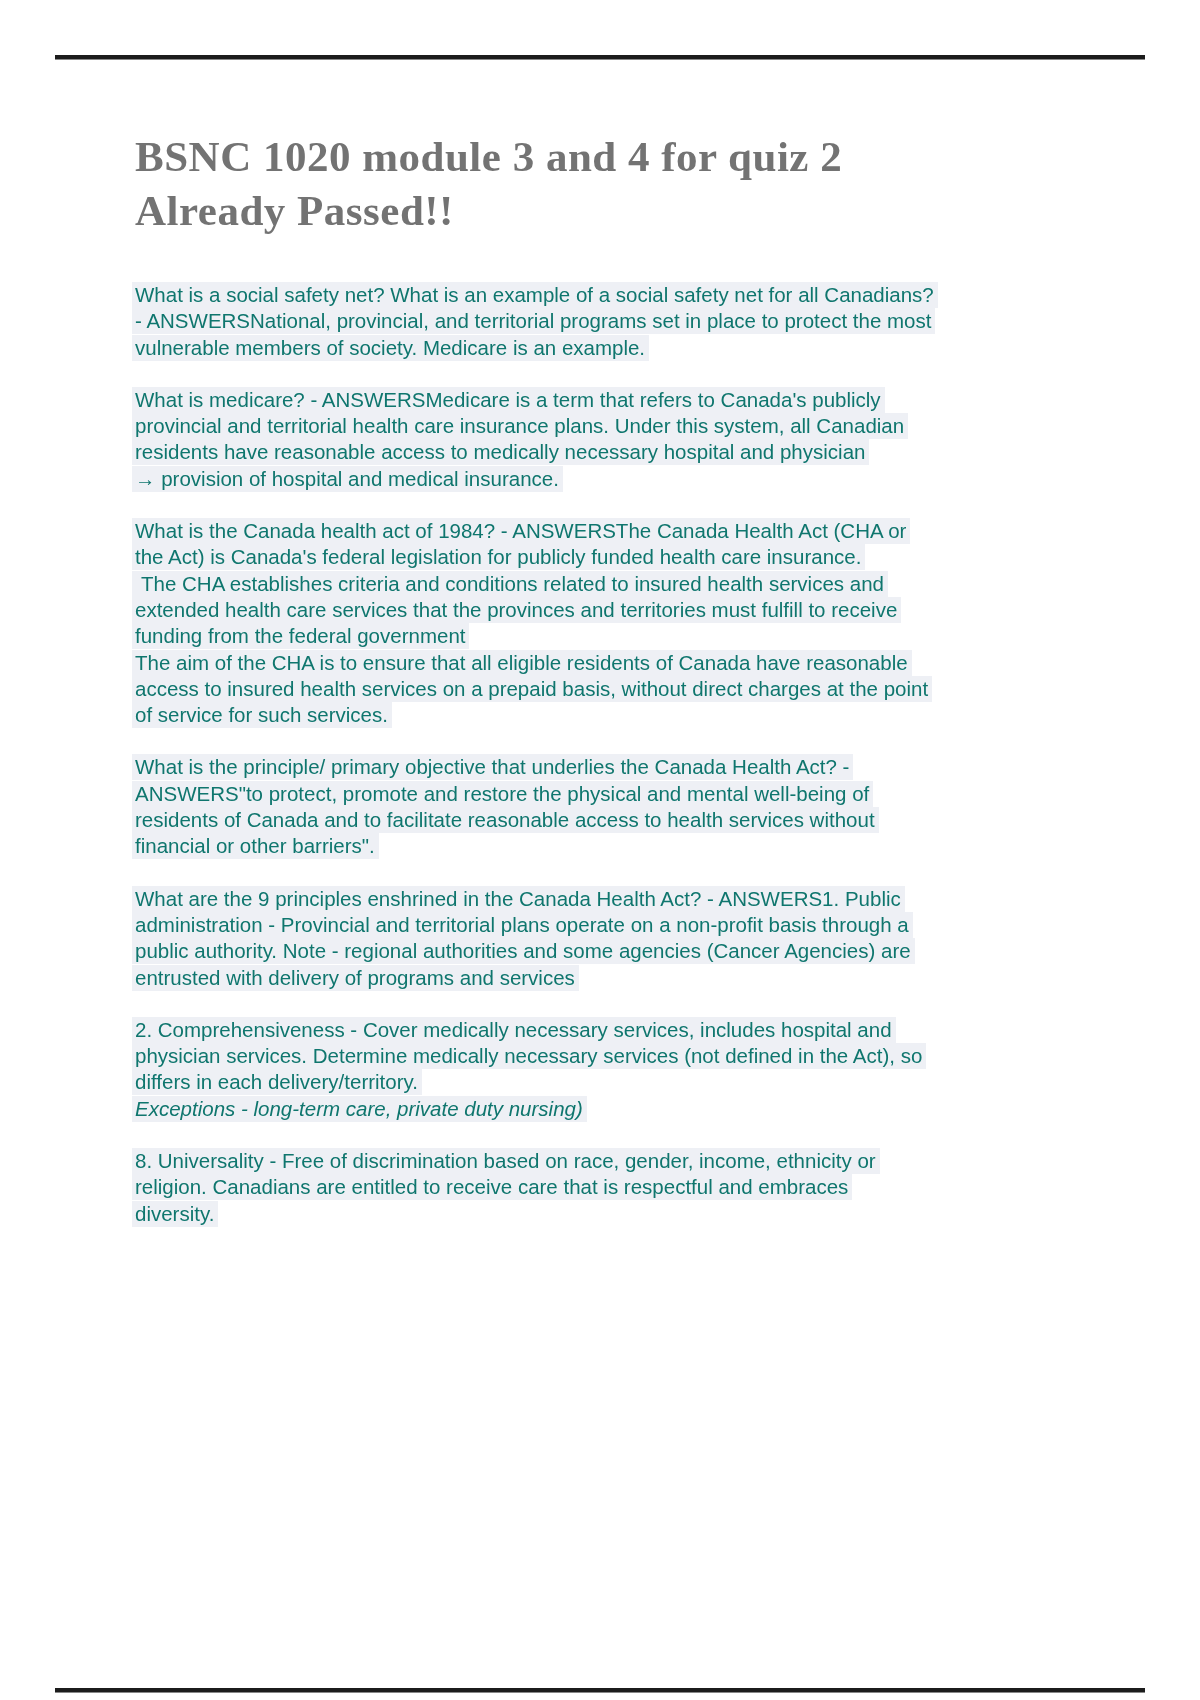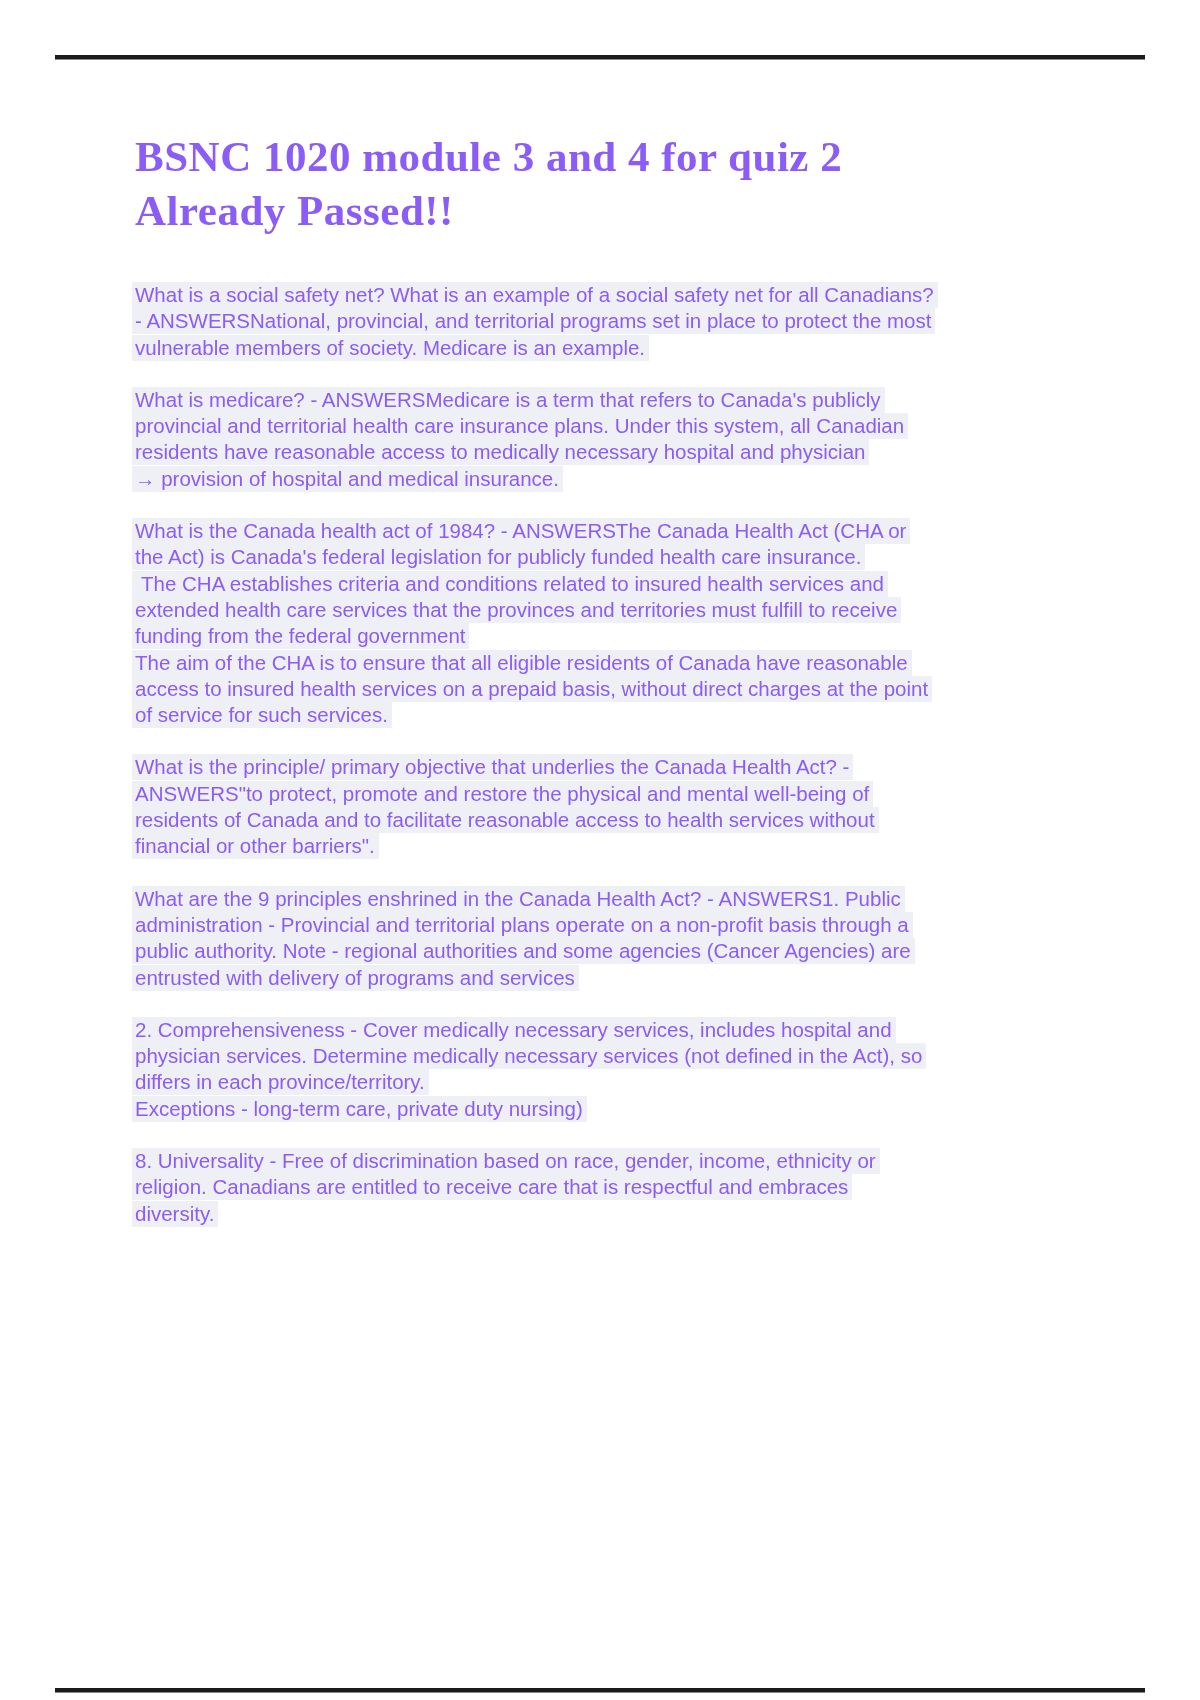--- a/index.html
+++ b/index.html
@@ -57,26 +57,26 @@
     padding: 1px 4px 2px 3px;
     margin-left: -3px;
   }
 </style>
 </head>
 <body>
 
 <div class="page" style="background: rgb(255, 255, 255);">
   <div class="rule top" style="background: rgb(28, 28, 28);"></div>
 
-  <h1 class="title" style="color: #8b5cf6;">
+  <h1 class="title" style="color: #737373;">
     <span>BSNC 1020 module 3 and 4 for quiz 2</span><br>
     <span>Already Passed!!</span>
   </h1>
 
-  <div class="body-text" id="body-container" style="color: #8b5cf6;">
+  <div class="body-text" id="body-container" style="color: #0f766e;">
       <div class="para">
         <div class="line"><span class="hl" style="background: rgb(238, 240, 245);">What is a social safety net? What is an example of a social safety net for all Canadians?</span></div>
         <div class="line"><span class="hl" style="background: rgb(238, 240, 245);">- ANSWERSNational, provincial, and territorial programs set in place to protect the most</span></div>
         <div class="line"><span class="hl" style="background: rgb(238, 240, 245);">vulnerable members of society. Medicare is an example.</span></div>
       </div>
       <div class="para">
         <div class="line"><span class="hl" style="background: rgb(238, 240, 245);">What is medicare? - ANSWERSMedicare is a term that refers to Canada's publicly</span></div>
         <div class="line"><span class="hl" style="background: rgb(238, 240, 245);">provincial and territorial health care insurance plans. Under this system, all Canadian</span></div>
         <div class="line"><span class="hl" style="background: rgb(238, 240, 245);">residents have reasonable access to medically necessary hospital and physician</span></div>
         <div class="line"><span class="hl" style="background: rgb(238, 240, 245);">→ provision of hospital and medical insurance.</span></div>
@@ -99,22 +99,22 @@
       </div>
       <div class="para">
         <div class="line"><span class="hl" style="background: rgb(238, 240, 245);">What are the 9 principles enshrined in the Canada Health Act? - ANSWERS1. Public</span></div>
         <div class="line"><span class="hl" style="background: rgb(238, 240, 245);">administration - Provincial and territorial plans operate on a non-profit basis through a</span></div>
         <div class="line"><span class="hl" style="background: rgb(238, 240, 245);">public authority. Note - regional authorities and some agencies (Cancer Agencies) are</span></div>
         <div class="line"><span class="hl" style="background: rgb(238, 240, 245);">entrusted with delivery of programs and services</span></div>
       </div>
       <div class="para">
         <div class="line"><span class="hl" style="background: rgb(238, 240, 245);">2. Comprehensiveness - Cover medically necessary services, includes hospital and</span></div>
         <div class="line"><span class="hl" style="background: rgb(238, 240, 245);">physician services. Determine medically necessary services (not defined in the Act), so</span></div>
-        <div class="line"><span class="hl" style="background: rgb(238, 240, 245);">differs in each province/territory.</span></div>
-        <div class="line"><span class="hl" style="background: rgb(238, 240, 245);">Exceptions - long-term care, private duty nursing)</span></div>
+        <div class="line"><span class="hl" style="background: rgb(238, 240, 245);">differs in each delivery/territory.</span></div>
+        <div class="line"><span class="hl" style="background: rgb(238, 240, 245); font-style: italic;">Exceptions - long-term care, private duty nursing)</span></div>
       </div>
       <div class="para">
         <div class="line"><span class="hl" style="background: rgb(238, 240, 245);">8. Universality - Free of discrimination based on race, gender, income, ethnicity or</span></div>
         <div class="line"><span class="hl" style="background: rgb(238, 240, 245);">religion. Canadians are entitled to receive care that is respectful and embraces</span></div>
         <div class="line"><span class="hl" style="background: rgb(238, 240, 245);">diversity.</span></div>
       </div>
     </div>
 
   <div class="rule bottom" style="background: rgb(28, 28, 28);"></div>
 </div>

